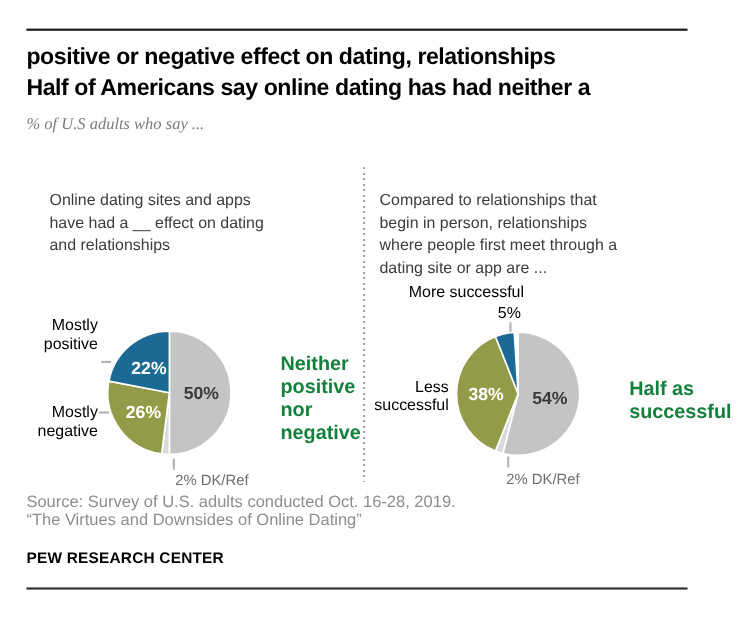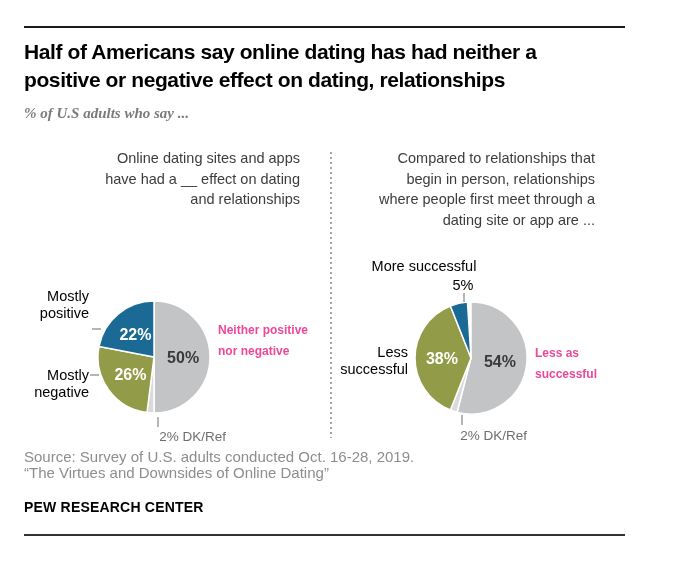--- a/index.html
+++ b/index.html
@@ -10,59 +10,59 @@
   .rule{position:absolute;left:24px;width:601px;background:#1a1a1a;}
   .top-rule{top:26px;height:2px;}
   .bottom-rule{top:534px;height:2px;background:#333333;}
   .title{
     position:absolute;left:24px;top:38px;color:#000000;
     font-size:21px;font-weight:700;line-height:27.5px;letter-spacing:-0.4px;
   }
   .title span{display:block;white-space:nowrap;}
   .subtitle{
     position:absolute;left:24px;top:105px;color:#7b7b7b;
-    font-family:"Liberation Serif",serif;font-style:italic;font-size:15px;font-weight:bold;
+    font-family:"Liberation Serif",serif;font-style:italic;font-size:15px;
   }
-  .q{position:absolute;text-align:right;color:#3c3c3c;font-size:14.5px;line-height:20.5px;}
+  .q{position:absolute;text-align:left;color:#3c3c3c;font-size:14.5px;line-height:20.5px;margin-top:24px;}
   .q span{display:block;white-space:nowrap;}
   .q-left{left:45px;top:148px;width:255px;}
   .q-right{left:345px;top:148px;width:250px;}
   .divider{
     position:absolute;left:330px;top:152px;height:286px;width:2px;
     background-image:repeating-linear-gradient(to bottom,#a3a3a3 0 2px,transparent 2px 5px);
   }
   .pie{position:absolute;width:120px;height:120px;}
   .pie-left{left:94px;top:297px;}
   .pie-right{left:411px;top:298px;}
   .pie svg{display:block;width:120px;height:120px;}
   .pie-value{font-family:"Liberation Sans",sans-serif;font-size:16px;font-weight:700;}
   .side-label{position:absolute;font-size:14.5px;line-height:17px;color:#000000;}
   .ra{text-align:right;}
   .ca{text-align:center;}
-  .bold-label{position:absolute;font-size:12px;font-weight:700;line-height:21px;color:#ec4899;}
+  .bold-label{position:absolute;font-size:18px;font-weight:700;line-height:21px;color:#15803d;margin-left:37px;}
   .dk-label{position:absolute;font-size:13.5px;color:#6e6e6e;text-align:right;}
   .tick-h{position:absolute;height:2px;background:#b5b5b5;}
   .tick-v{position:absolute;width:2px;background:#b5b5b5;}
   .source{position:absolute;left:24px;top:449px;color:#8d8d8d;font-size:15px;line-height:16px;}
   .source span{display:block;white-space:nowrap;}
   .wordmark{
     position:absolute;left:24px;top:499px;color:#000000;
     font-size:14px;font-weight:700;letter-spacing:0.2px;
   }
 </style>
 </head>
 <body>
 
 <div class="canvas">
 
   <div class="rule top-rule"></div>
 
   <div class="title">
+    <span>positive or negative effect on dating, relationships</span>
     <span>Half of Americans say online dating has had neither a</span>
-    <span>positive or negative effect on dating, relationships</span>
   </div>
 
   <div class="subtitle">% of U.S adults who say ...</div>
 
   <div class="q q-left">
     <span>Online dating sites and apps</span>
     <span>have had a __ effect on dating</span>
     <span>and relationships</span>
   </div>
 
@@ -108,21 +108,21 @@
         <text x="30.9" y="65.5" fill="#ffffff" text-anchor="middle" class="pie-value">38%</text>
       </svg>
     </div>
 
   <div class="side-label ca" style="left:364px;top:258px;width:120px;">More successful</div>
   <div class="side-label ca" style="left:433px;top:277px;width:60px;">5%</div>
   <div class="tick-v" style="left:463px;top:293px;height:9px;"></div>
 
   <div class="side-label ra" style="left:330px;top:344px;width:78px;">Less successful</div>
 
-  <div class="bold-label" style="left:535px;top:343px;width:90px;">Less as successful</div>
+  <div class="bold-label" style="left:535px;top:343px;width:90px;">Half as successful</div>
 
   <div class="tick-v" style="left:461px;top:415px;height:10px;"></div>
   <div class="dk-label" style="left:427px;top:428px;width:100px;">2% DK/Ref</div>
 
   <div class="source">
     <span>Source: Survey of U.S. adults conducted Oct. 16-28, 2019.</span>
     <span>“The Virtues and Downsides of Online Dating”</span>
   </div>
 
   <div class="wordmark">PEW RESEARCH CENTER</div>

